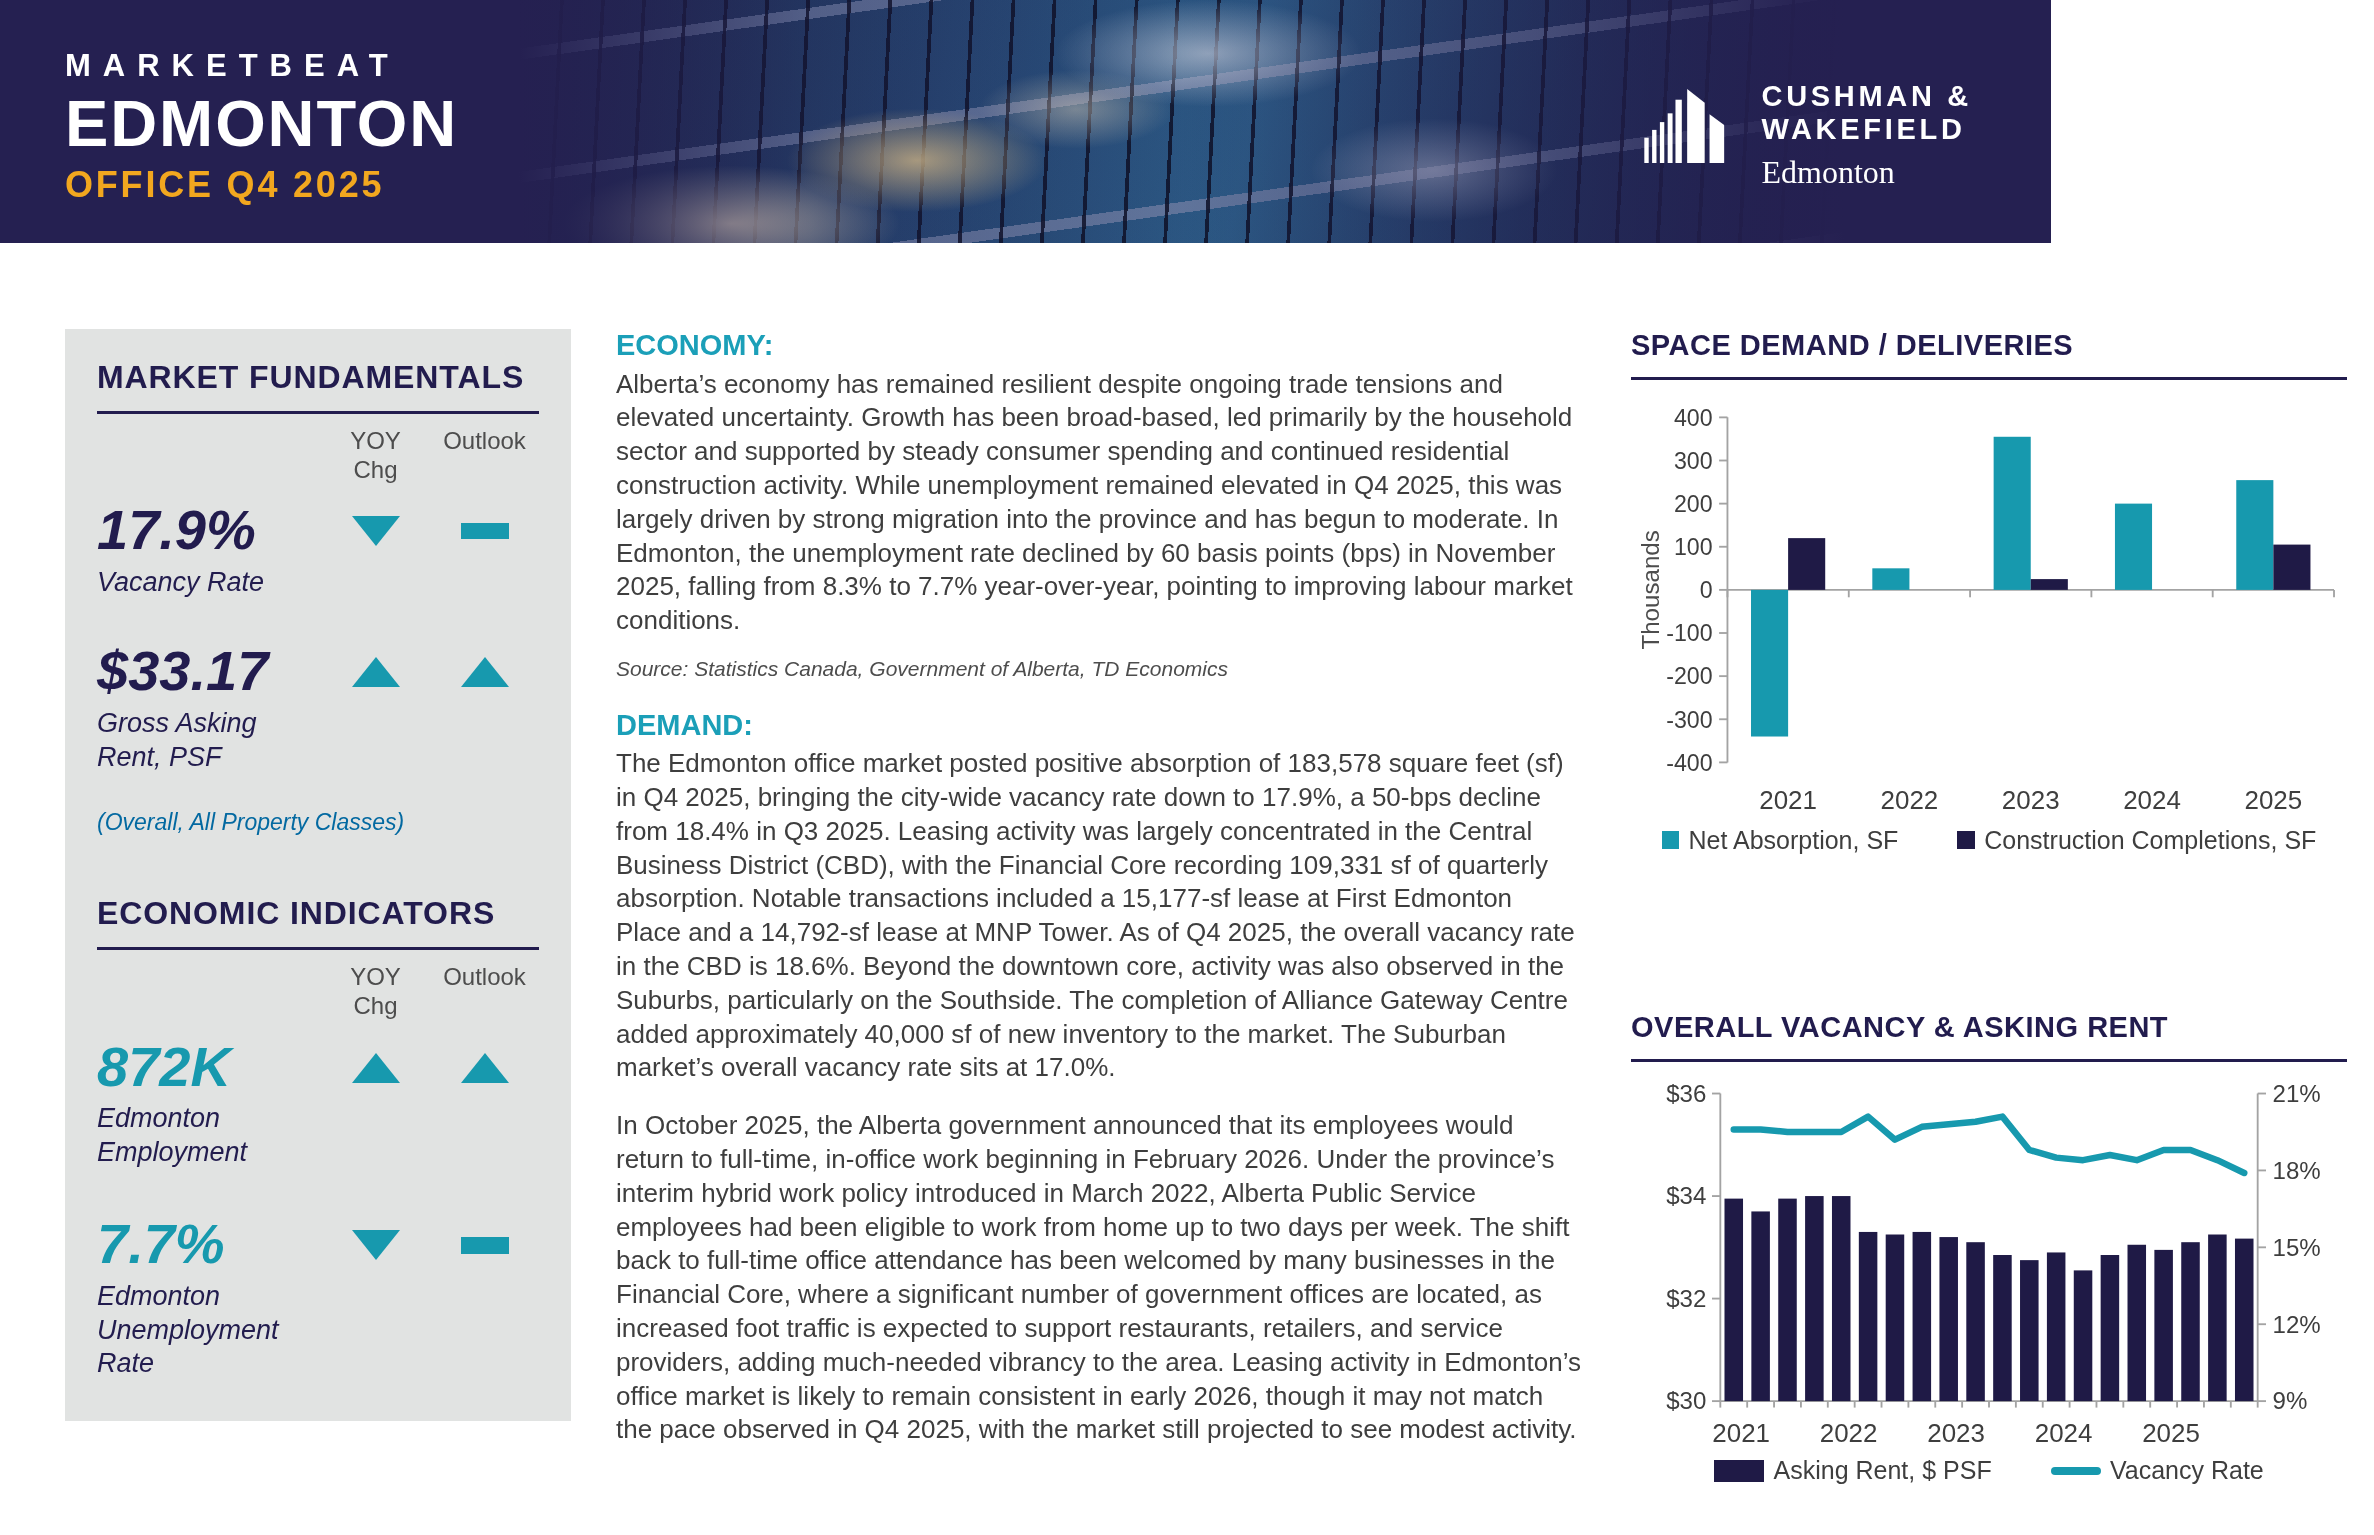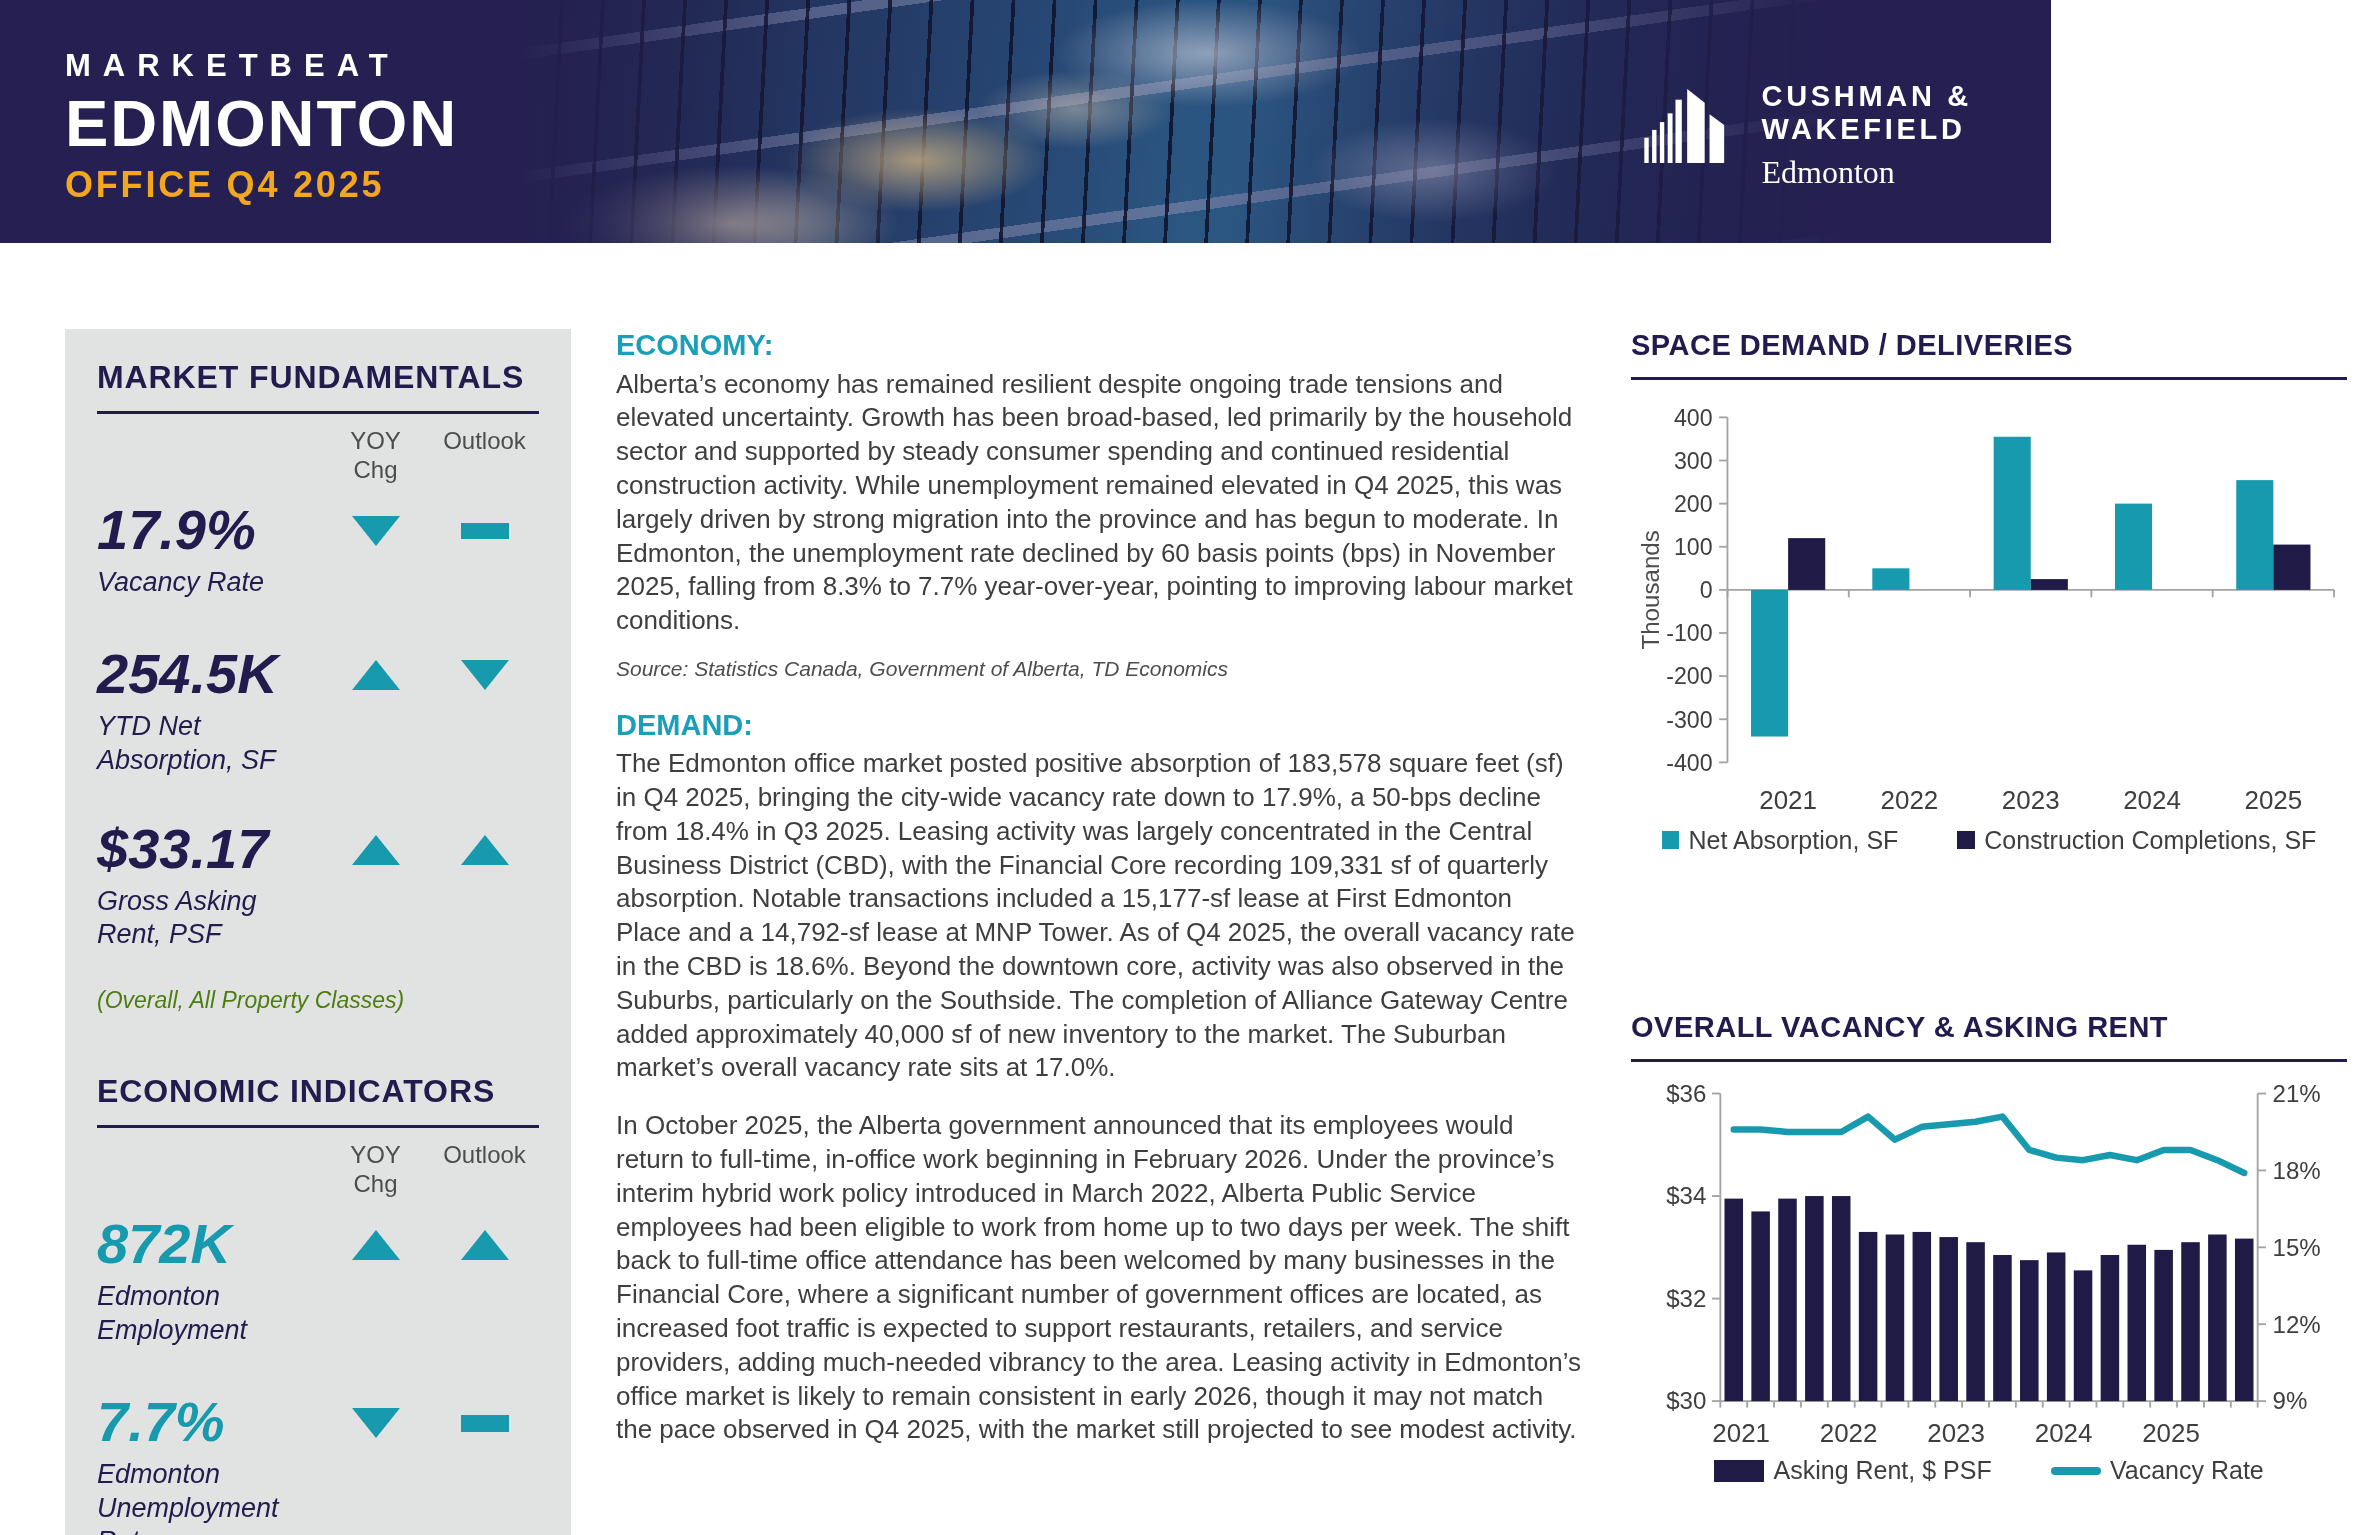--- a/index.html
+++ b/index.html
@@ -48,21 +48,21 @@
   .sec2 h2{ margin-top:59px; }
   .col-head{ display:flex; justify-content:flex-end; margin-top:13px; }
   .col-head span{ width:109px; text-align:center; color:#4D4D4D; font-size:24px; line-height:1.2; white-space:pre-line; }
   .stat-row{ display:flex; align-items:flex-start; }
   .stat-main{ flex:1 1 auto;font-style:italic; }
   .stat-value{ font-size:56px; font-weight:bold; color:var(--heading); line-height:1.05; }
   .econ .stat-value{ color:var(--teal); }
   .stat-label{ font-size:27px; color:var(--heading); margin-top:5.6px; line-height:1.25; }
   .icon-cell{ width:109px; flex:0 0 auto; display:flex; justify-content:center; padding-top:15px; }
   .r1{ margin-top:16.7px; } .r2{ margin-top:46px; } .r3{ margin-top:43px; }
-  .note{ font-size:23px; font-style:italic; color:#4d7c0f; margin-top:35px; }
+  .note{ font-size:23px; font-style:italic; color:#0369a1; margin-top:35px; }
   .trend{ display:inline-block; }
   .t-up{ width:0; height:0; border-left:24px solid transparent; border-right:24px solid transparent;
     border-bottom:30px solid var(--teal); }
   .t-down{ width:0; height:0; border-left:24px solid transparent; border-right:24px solid transparent;
     border-top:30px solid var(--teal); }
   .t-flat{ width:48px; height:16.7px; background:var(--teal); margin-top:6.5px; }
 
   
   .narrative{ width:967px; flex:0 0 auto; margin-left:45px; }
   .sec-heading{ color:var(--teal-bright); font-size:29px; font-weight:bold; }
@@ -132,32 +132,20 @@
             <div class="stat-label">Vacancy Rate</div>
           </div>
           <div class="icon-cell">
               <span class="trend t-down"></span>
             </div>
           <div class="icon-cell">
               <span class="trend t-flat"></span>
             </div>
         </div>
 
-        <div class="stat-row r2">
-          <div class="stat-main">
-            <div class="stat-value">254.5K</div>
-            <div class="stat-label">YTD Net Absorption, SF</div>
-          </div>
-          <div class="icon-cell">
-              <span class="trend t-up"></span>
-            </div>
-          <div class="icon-cell">
-              <span class="trend t-down"></span>
-            </div>
-        </div>
 
         <div class="stat-row r3">
           <div class="stat-main">
             <div class="stat-value">$33.17</div>
             <div class="stat-label">Gross Asking Rent, PSF</div>
           </div>
           <div class="icon-cell">
               <span class="trend t-up"></span>
             </div>
           <div class="icon-cell">

